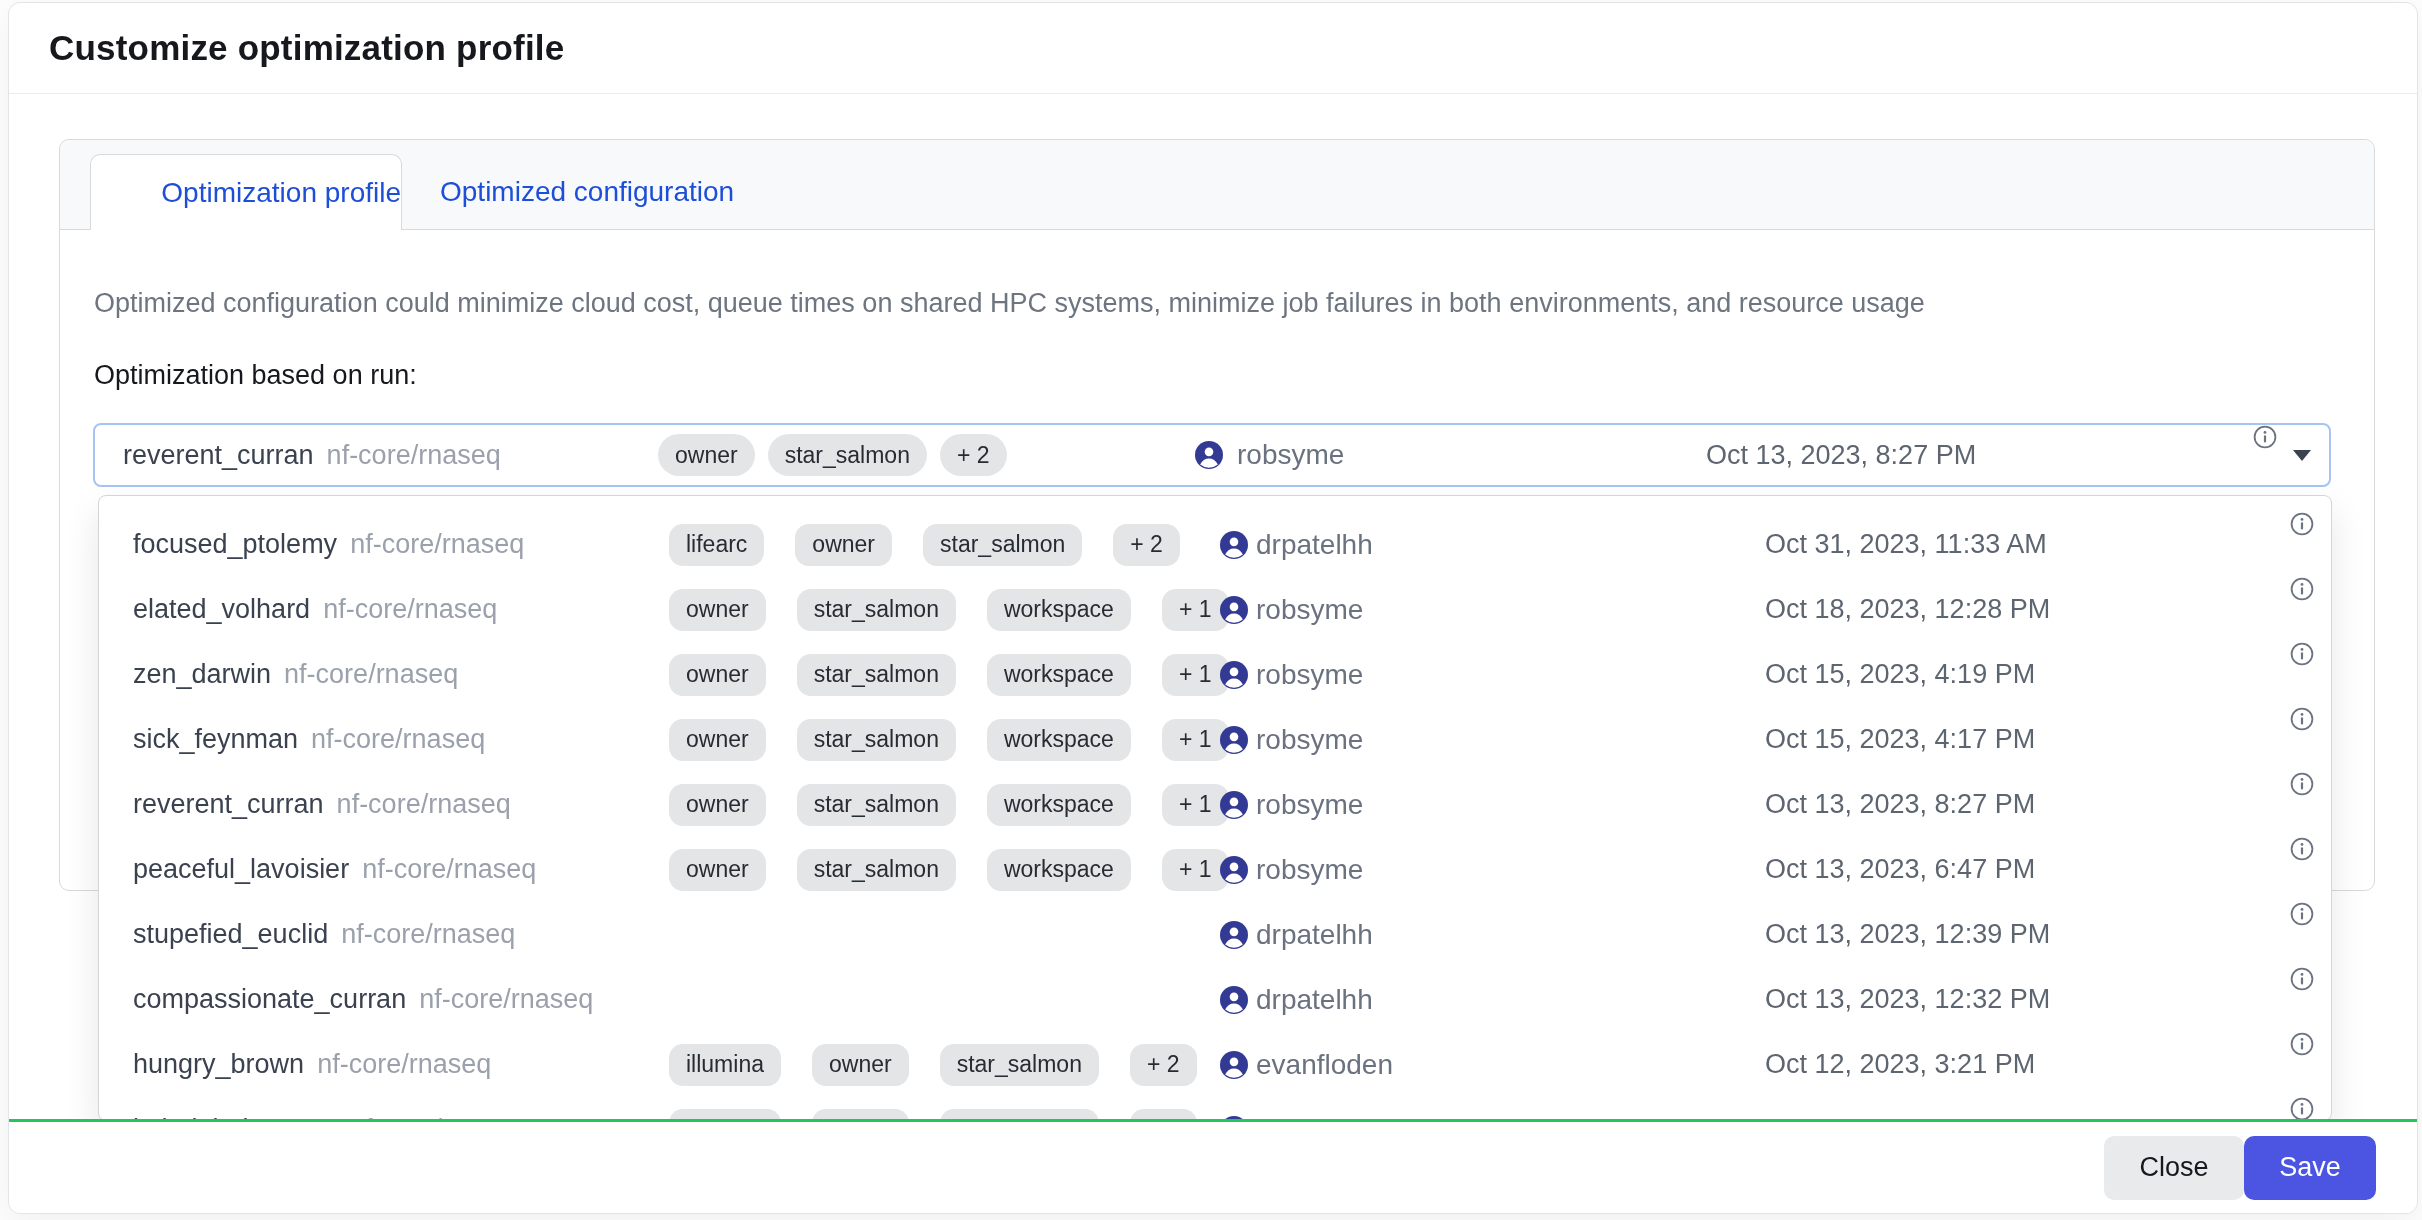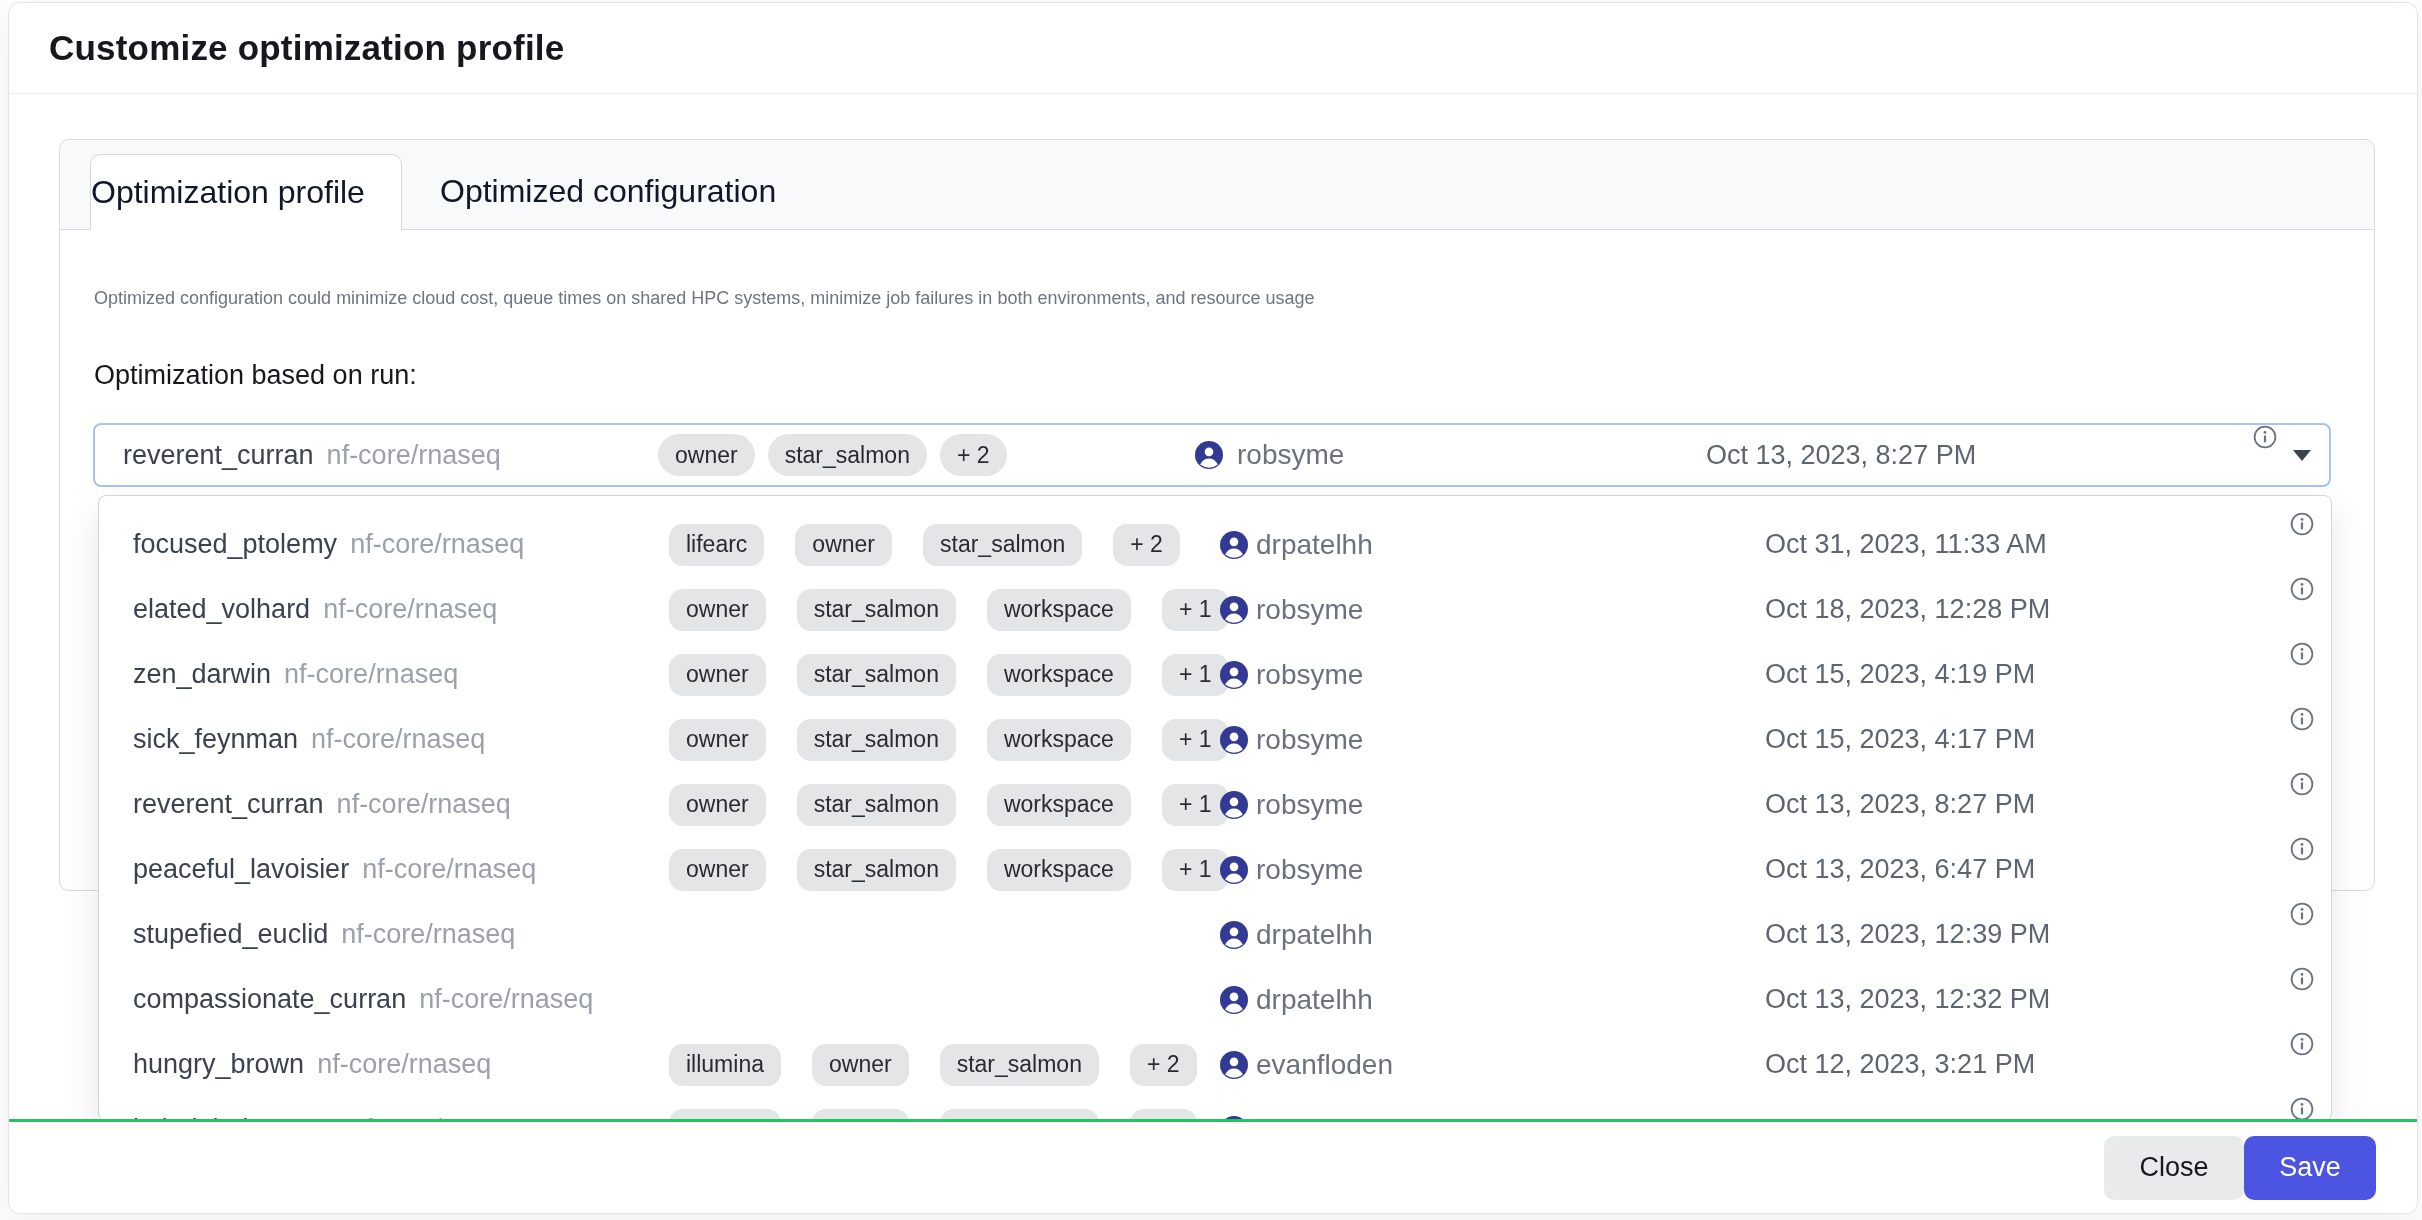--- a/index.html
+++ b/index.html
@@ -20,29 +20,29 @@
 
   
   .tabs-box {
     position: absolute; left: 50px; top: 136px; width: 2316px; height: 752px;
     border: 1px solid #d7d9db; border-radius: 10px; background: #fff;
   }
   .tabs-header {
     height: 90px; background: #f8f9fa; border-bottom: 1px solid #d7d9db;
     border-radius: 10px 10px 0 0; display: flex; align-items: stretch;
   }
-  .tab { display: flex; align-items: center; justify-content: flex-start; font-size: 32px; color: #0f172a; cursor: pointer; }
+  .tab { display: flex; align-items: center; justify-content: flex-end; font-size: 28px; color: #1d4ed8; cursor: pointer; }
   .tab.active {
     margin-left: 30px; margin-top: 14px; margin-bottom: -1px; width: 312px;
     background: #fff; border: 1px solid #d7d9db; border-bottom: none;
     border-radius: 10px 10px 0 0; position: relative; z-index: 2;
   }
   .tab.inactive { margin-top: 14px; padding: 0 38px; }
 
-  .tab-desc { position: absolute; left: 34px; top: 148px; font-size: 18px; color: #6d7580; }
+  .tab-desc { position: absolute; left: 34px; top: 148px; font-size: 27px; color: #6d7580; }
   .run-label { position: absolute; left: 34px; top: 220px; font-size: 27px; font-weight: 400; color: #16181d; }
 
   
   .select-box {
     position: absolute; left: 84px; top: 420px; width: 2238px; height: 64px;
     background: #fff; border: 2px solid #a7c3f6; border-radius: 8px; z-index: 3; cursor: pointer;
   }
   .col { position: absolute; top: 0; height: 100%; display: flex; align-items: center; }
   .run-name { font-size: 27px; color: #3a4250; white-space: nowrap; }
   .run-project { font-size: 27px; color: #9aa1ac; margin-left: 13px; white-space: nowrap; }

